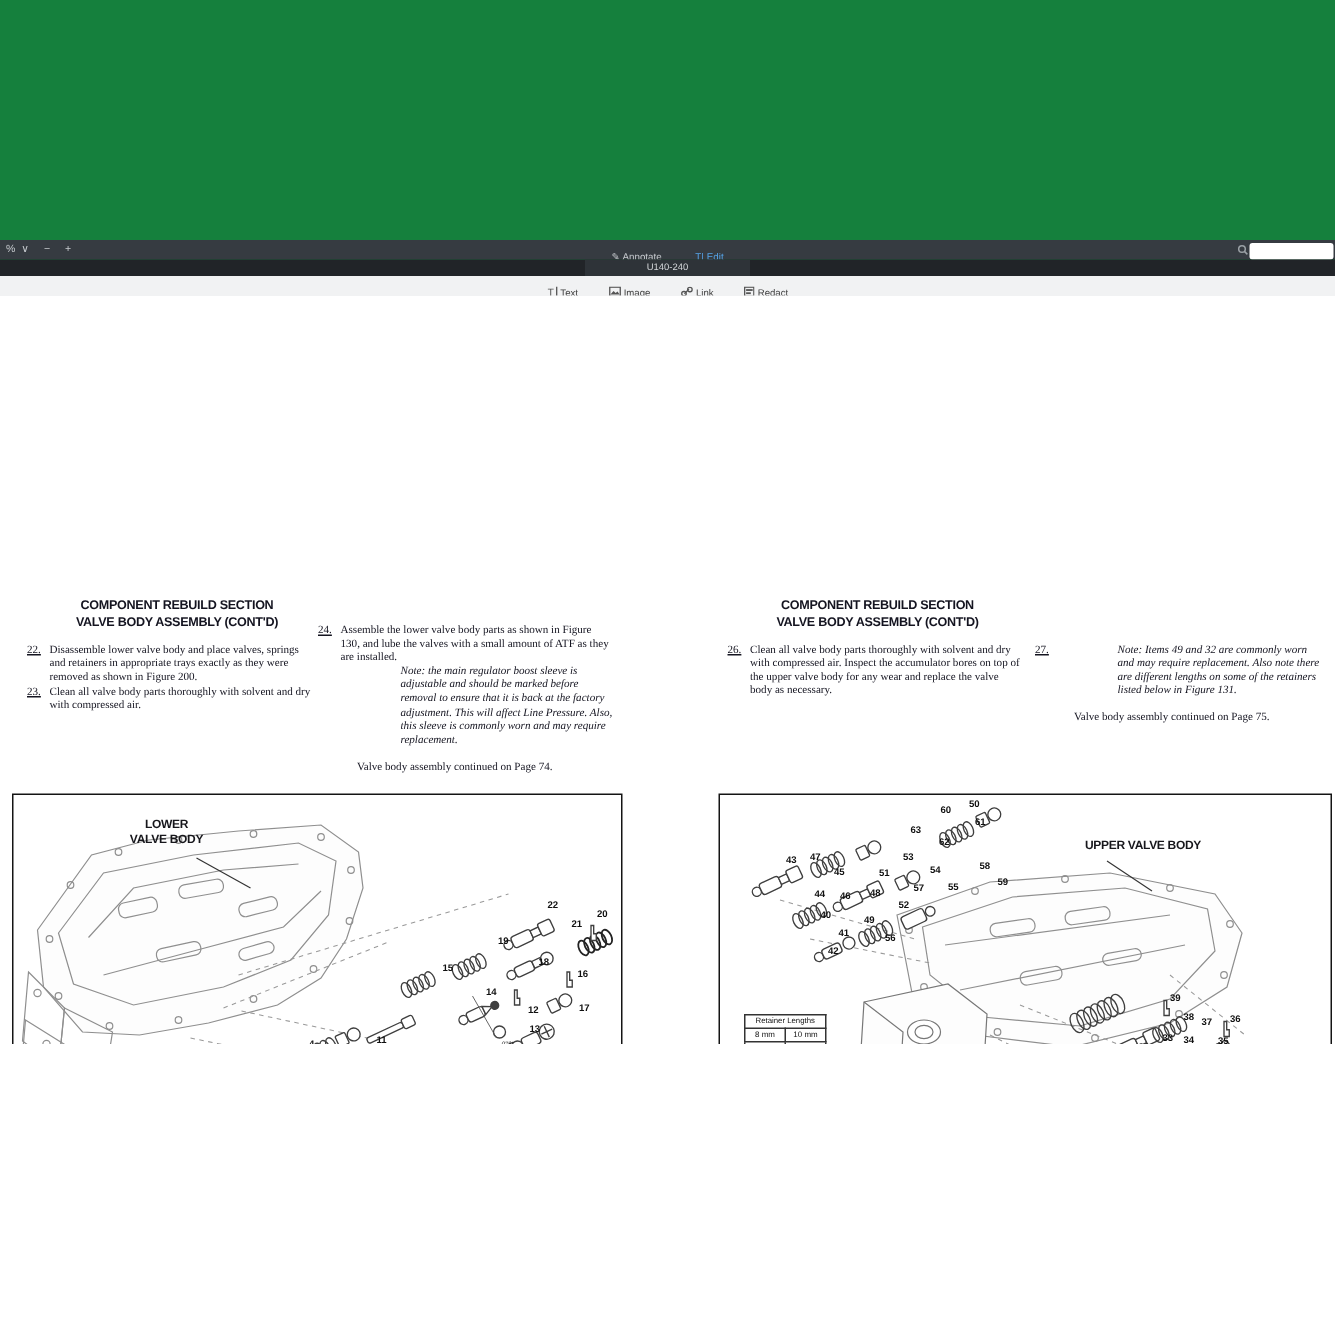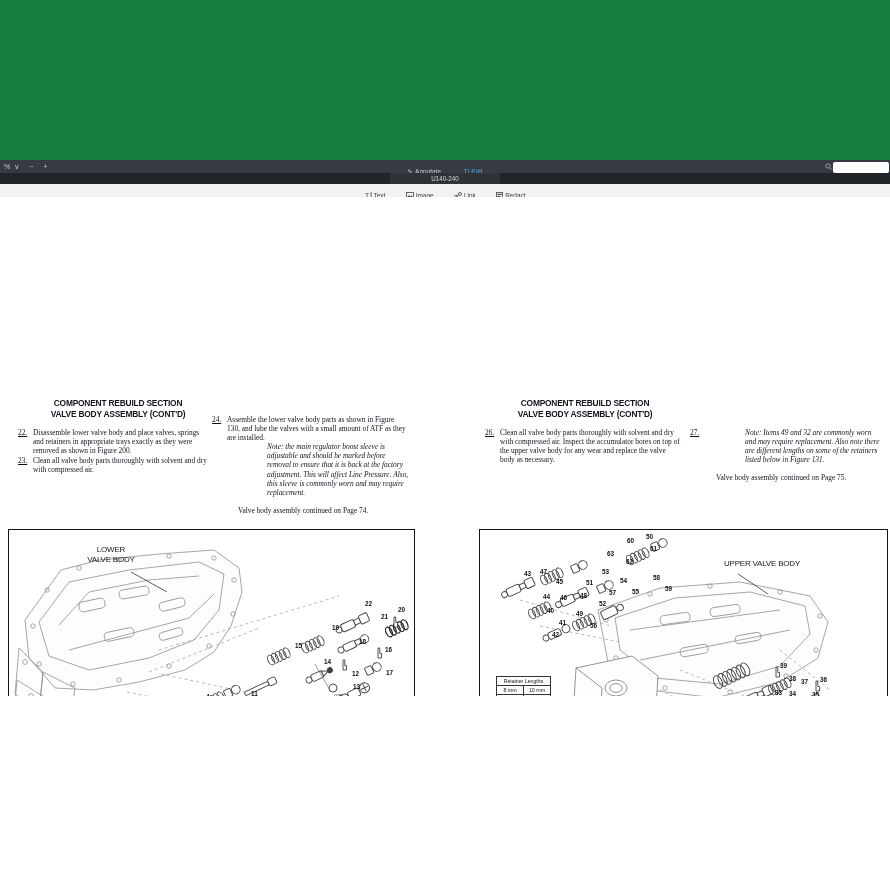--- a/index.html
+++ b/index.html
@@ -30,21 +30,21 @@
              letter-spacing:-0.2px;font-family:"Liberation Sans",sans-serif;}
   .col{position:absolute;font-family:"Liberation Serif",serif;font-size:7.4px;line-height:9.1px;}
   .step{display:flex;margin-bottom:1px;}
   .step-num{width:15px;flex:0 0 15px;text-decoration:underline;}
   .step-text{flex:1;}
   .note{display:block;font-style:italic;margin-left:40px;}
   .continued{margin-top:9px;padding-left:26px;}
   
   .figbox{position:absolute;border:1.5px solid #141414;background:#fff;}
   .figbox svg.art{position:absolute;left:0;top:0;}
-  .fig-label{position:absolute;font-weight:normal;font-size:8px;line-height:10px;letter-spacing:-0.2px;
+  .fig-label{position:absolute;font-weight:bold;font-size:8px;line-height:10px;letter-spacing:-0.2px;
              text-align:center;color:#17171c;}
   .callouts{position:absolute;left:0;top:0;width:100%;height:100%;}
   .callout{position:absolute;font-weight:bold;font-size:6.4px;color:#101010;
            font-family:"Liberation Sans",sans-serif;}
   .legend-title{position:absolute;font-weight:bold;font-size:8px;letter-spacing:-0.2px;text-align:center;color:#17171c;}
   .legend-title.small{font-size:7.4px;}
   .legend-col{position:absolute;font-size:6.2px;line-height:7px;color:#1c1c22;white-space:nowrap;}
   .legend-col.small{font-size:5.7px;line-height:6.9px;}
   .orifice-note{position:absolute;font-family:"Liberation Serif",serif;font-style:italic;
                 font-size:4.4px;line-height:5.2px;text-align:center;color:#222;}

